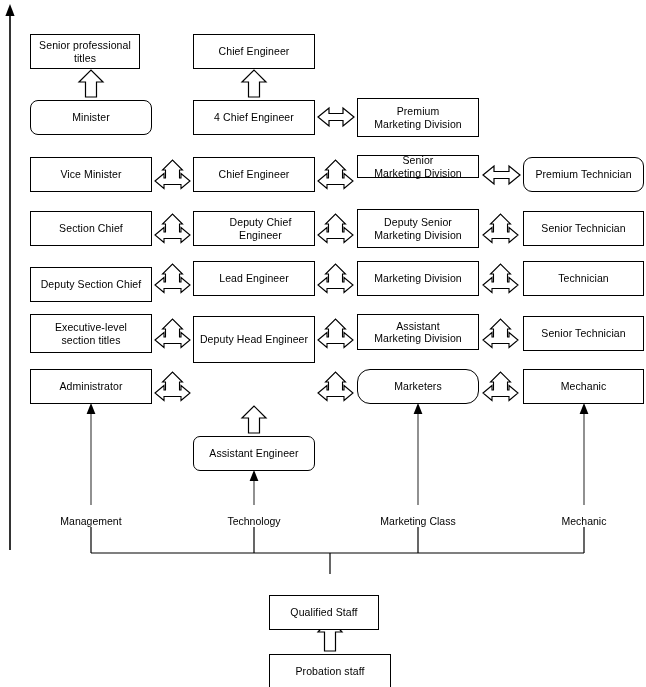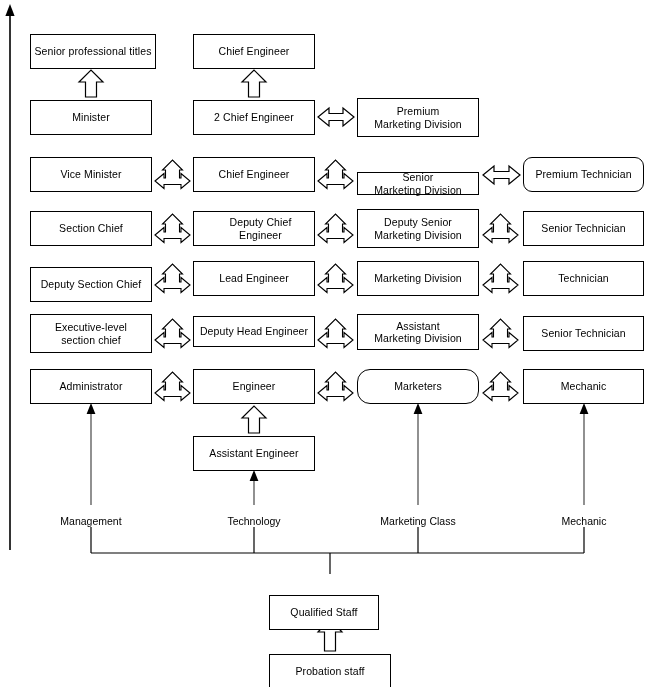--- a/index.html
+++ b/index.html
@@ -164,58 +164,57 @@
     <g>
       <line x1="91" y1="553" x2="584" y2="553" stroke="#000" stroke-width="1.2"></line>
       <line x1="91" y1="527" x2="91" y2="553" stroke="#000" stroke-width="1.2"></line>
       <line x1="254" y1="527" x2="254" y2="553" stroke="#000" stroke-width="1.2"></line>
       <line x1="418" y1="527" x2="418" y2="553" stroke="#000" stroke-width="1.2"></line>
       <line x1="584" y1="527" x2="584" y2="553" stroke="#000" stroke-width="1.2"></line>
       <line x1="330" y1="553" x2="330" y2="574" stroke="#000" stroke-width="1.2"></line>
     </g>
   </svg>
 
-  <div class="node" style="left:30px; top:34px; width:126px; height:35px;">Senior professional titles</div>
+  <div class="node" style="left:30px; top:34px; width:110px; height:35px;">Senior professional titles</div>
   <div class="node" style="left:193px; top:34px; width:122px; height:35px;">Chief Engineer</div>
 
-  <div class="node" style="left:30px; top:100px; width:122px; height:35px;">Minister</div>
-  <div class="node" style="left:193px; top:100px; width:122px; height:35px;">2 Chief Engineer</div>
+  <div class="node" style="left:30px; top:100px; width:122px; height:35px;border-radius:8px;">Minister</div>
+  <div class="node" style="left:193px; top:100px; width:122px; height:35px;">4 Chief Engineer</div>
   <div class="node" style="left:357px; top:98px; width:122px; height:39px;">Premium
 Marketing Division</div>
 
   <div class="node" style="left:30px; top:157px; width:122px; height:35px;">Vice Minister</div>
   <div class="node" style="left:193px; top:157px; width:122px; height:35px;">Chief Engineer</div>
-  <div class="node" style="left:357px; top:172px; width:122px; height:23px;">Senior
+  <div class="node" style="left:357px; top:155px; width:122px; height:23px;">Senior
 Marketing Division</div>
   <div class="node" style="left:523px; top:157px; width:121px; height:35px;border-radius:9px;">Premium Technician</div>
 
   <div class="node" style="left:30px; top:211px; width:122px; height:35px;">Section Chief</div>
   <div class="node" style="left:193px; top:211px; width:122px; height:35px;padding-left:15px;">Deputy Chief Engineer</div>
   <div class="node" style="left:357px; top:209px; width:122px; height:39px;">Deputy Senior
 Marketing Division</div>
   <div class="node" style="left:523px; top:211px; width:121px; height:35px;">Senior Technician</div>
 
   <div class="node" style="left:30px; top:261px; width:122px; height:35px;margin-top:6px;">Deputy Section Chief</div>
   <div class="node" style="left:193px; top:261px; width:122px; height:35px;">Lead Engineer</div>
   <div class="node" style="left:357px; top:261px; width:122px; height:35px;">Marketing Division</div>
   <div class="node" style="left:523px; top:261px; width:121px; height:35px;">Technician</div>
 
   <div class="node" style="left:30px; top:314px; width:122px; height:39px;">Executive-level
-section chief</div>
-  <div class="node" style="left:193px; top:316px; width:122px; height:31px;">Deputy Head Engineer</div>
+section titles</div>
+  <div class="node" style="left:193px; top:316px; width:122px; height:47px;">Deputy Head Engineer</div>
   <div class="node" style="left:357px; top:314px; width:122px; height:36px;">Assistant
 Marketing Division</div>
   <div class="node" style="left:523px; top:316px; width:121px; height:35px;">Senior Technician</div>
 
   <div class="node" style="left:30px; top:369px; width:122px; height:35px;">Administrator</div>
-  <div class="node" style="left:193px; top:369px; width:122px; height:35px;">Engineer</div>
   <div class="node" style="left:357px; top:369px; width:122px; height:35px;border-radius:13px;">Marketers</div>
   <div class="node" style="left:523px; top:369px; width:121px; height:35px;">Mechanic</div>
 
-  <div class="node" style="left:193px; top:436px; width:122px; height:35px;">Assistant Engineer</div>
+  <div class="node" style="left:193px; top:436px; width:122px; height:35px;border-radius:7px;">Assistant Engineer</div>
 
   <div class="node" style="left:269px; top:595px; width:110px; height:35px;">Qualified Staff</div>
 
   <div class="node" style="left:269px; top:654px; width:122px; height:35px;">Probation staff</div>
 
   <div class="col-label" style="left:31px; top:515px; width:120px;">Management</div>
   <div class="col-label" style="left:194px; top:515px; width:120px;">Technology</div>
   <div class="col-label" style="left:358px; top:515px; width:120px;">Marketing Class</div>
   <div class="col-label" style="left:524px; top:515px; width:120px;">Mechanic</div>
 

